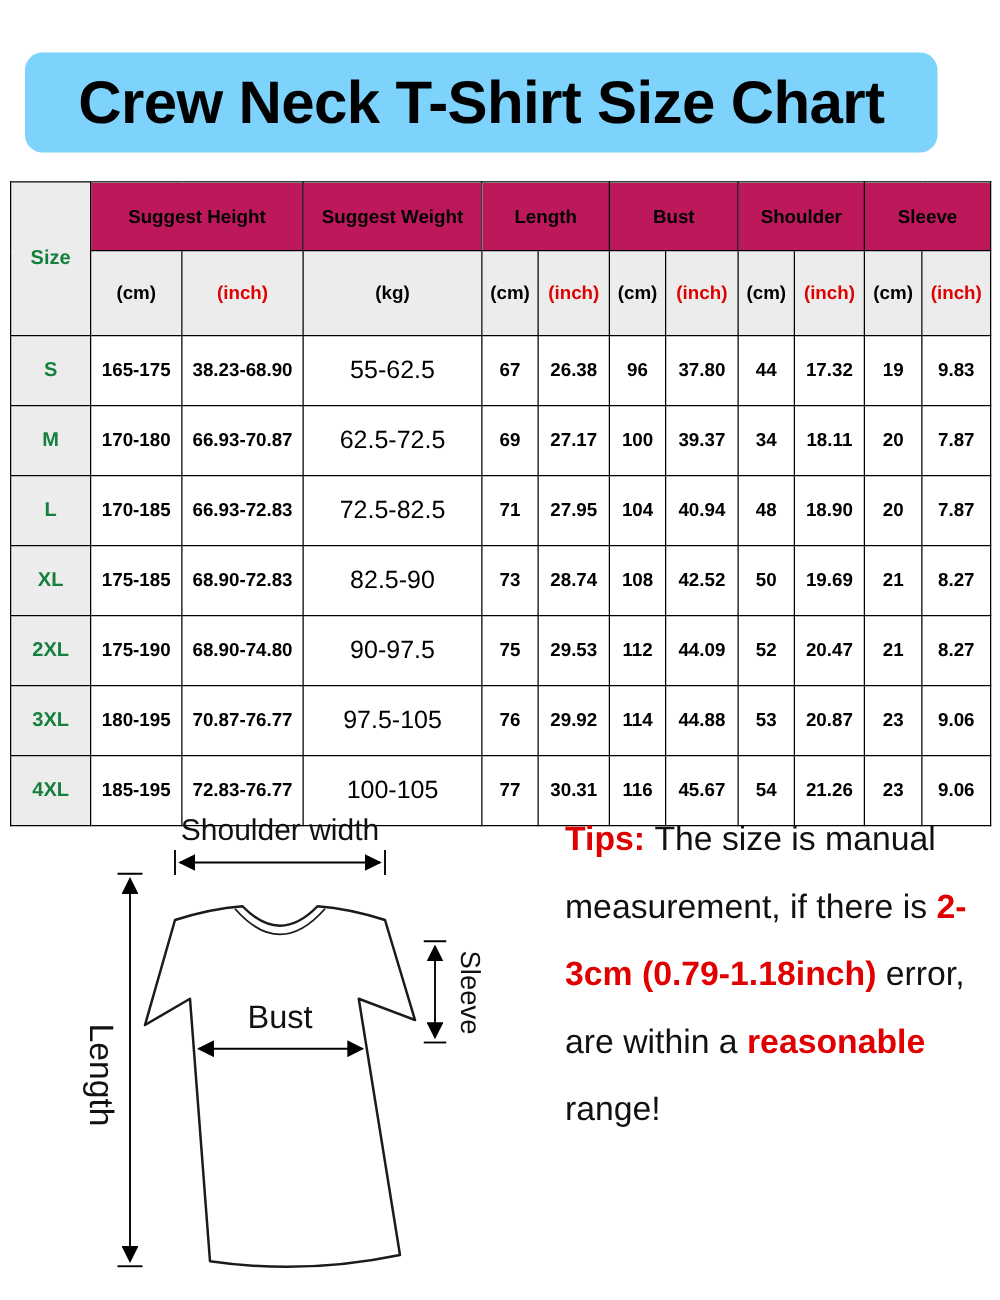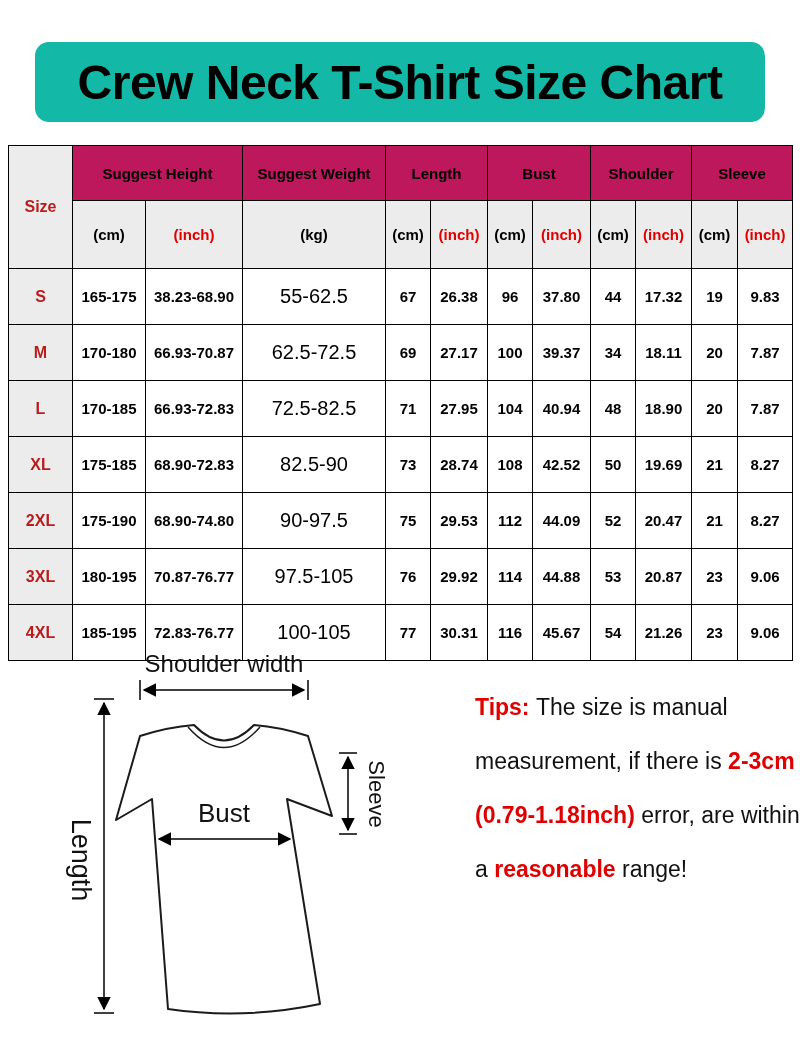--- a/index.html
+++ b/index.html
@@ -2,47 +2,47 @@
 <html><head>
 <meta charset="utf-8">
 <style>
   * { margin:0; padding:0; box-sizing:border-box; }
   html, body { background:#ffffff; }
   body {
     width:800px; height:1040px; position:relative; overflow:hidden;
     font-family:"Liberation Sans", sans-serif;
   }
   .banner {
-    position:absolute; left:35px; top:42px; width:730px; height:80px;
-    background:#14b8a6; border-radius:14px;
+    position:absolute; left:20px; top:42px; width:730px; height:80px;
+    background:#7dd3fc; border-radius:14px;
     display:flex; align-items:center; justify-content:center;
   }
   .banner h1 {
     font-size:48px; font-weight:900; color:#000;
     letter-spacing:-0.5px; white-space:nowrap;
   }
   table.size-chart {
     position:absolute; left:8px; top:145px; width:784px;
     border-collapse:collapse; table-layout:fixed;
   }
   .size-chart th, .size-chart td {
     border:1px solid #000; text-align:center; vertical-align:middle; padding:0;
     overflow:hidden;
   }
   .group-th { background:#be185d; font-size:15px; font-weight:700; height:55px; color:#000; }
   .unit-th  { background:#ececec; font-size:15px; font-weight:700; height:68px; color:#000; }
   .unit-th.red { color:#e00000; }
-  .size-cell { background:#ececec; font-size:16px; font-weight:700; height:56px; color:#b91c1c; }
+  .size-cell { background:#ececec; font-size:16px; font-weight:700; height:56px; color:#15803d; }
   .size-chart td { font-size:15px; font-weight:700; color:#000; background:#fff; }
   td.weight-cell { font-size:20px; font-weight:400;margin-left:37px; }
   .diagram { position:absolute; left:28px; top:648px; }
   .diagram text { font-family:"Liberation Sans", sans-serif; fill:#111; }
   .tips {
-    position:absolute; left:452px; top:680px; width:326px;
-    font-size:23px; line-height:54px; color:#111;margin-left:23px;
+    position:absolute; left:452px; top:644px; width:326px;
+    font-size:27px; line-height:54px; color:#111;
   }
   .tip-red { color:#e00000; font-weight:700; }
 </style>
 </head>
 <body>
 
 <div class="banner">
   <h1>Crew Neck T-Shirt Size Chart</h1>
 </div>
 

